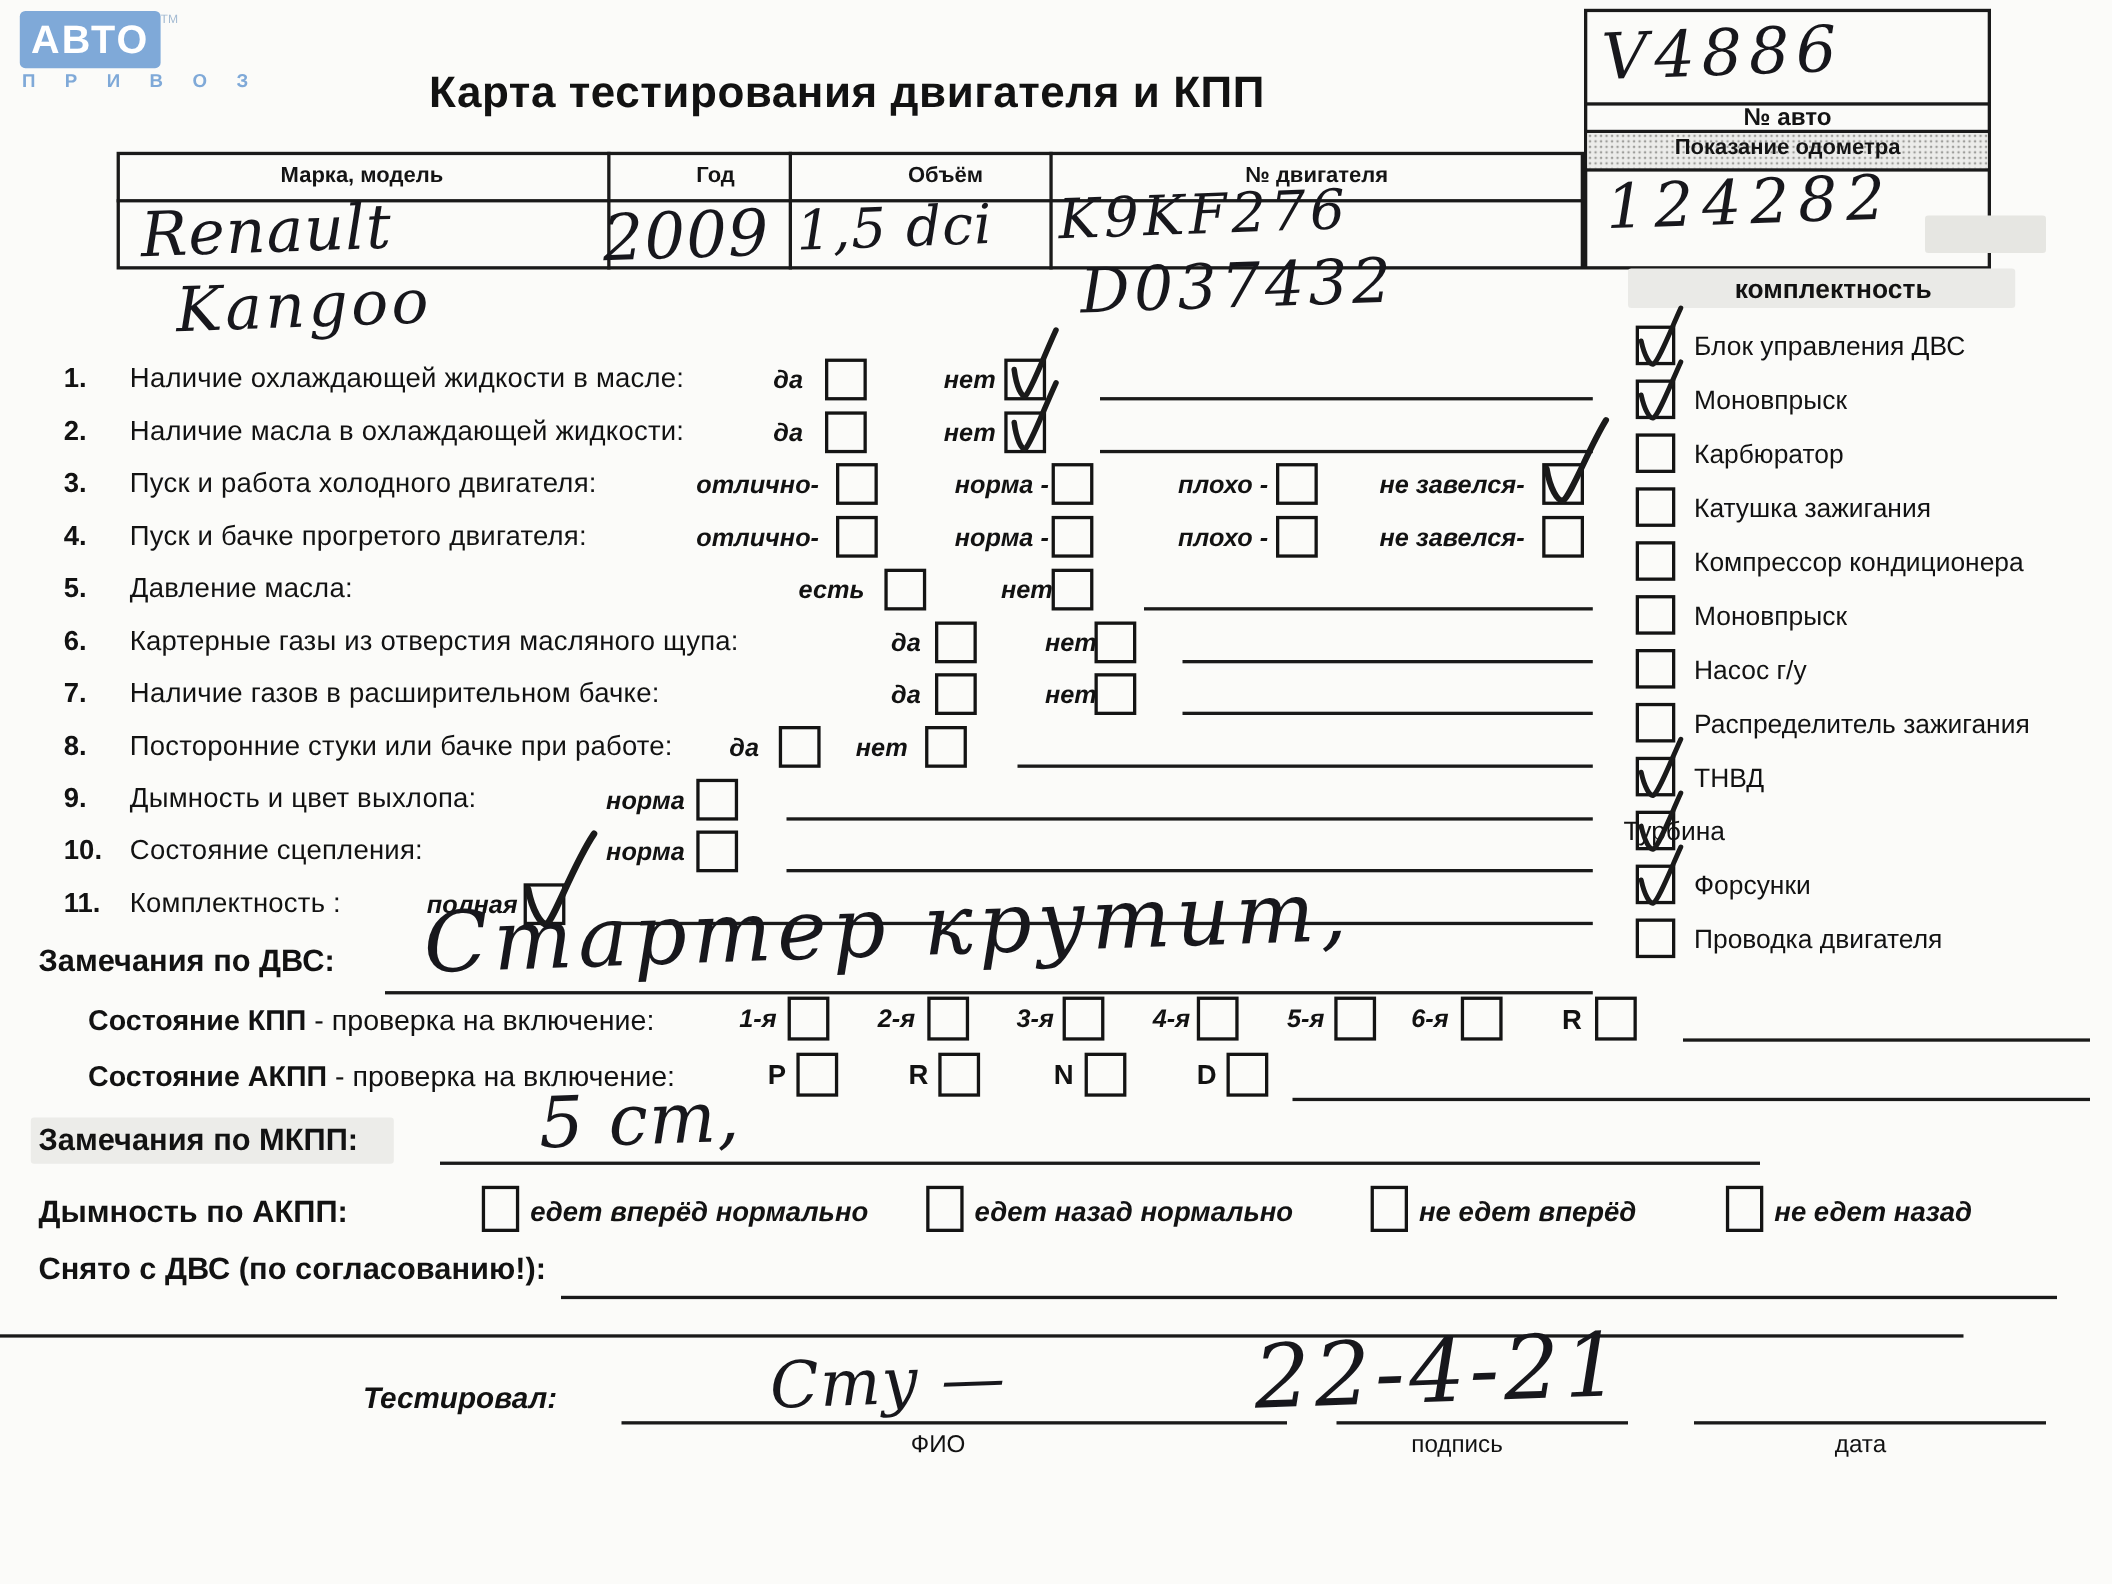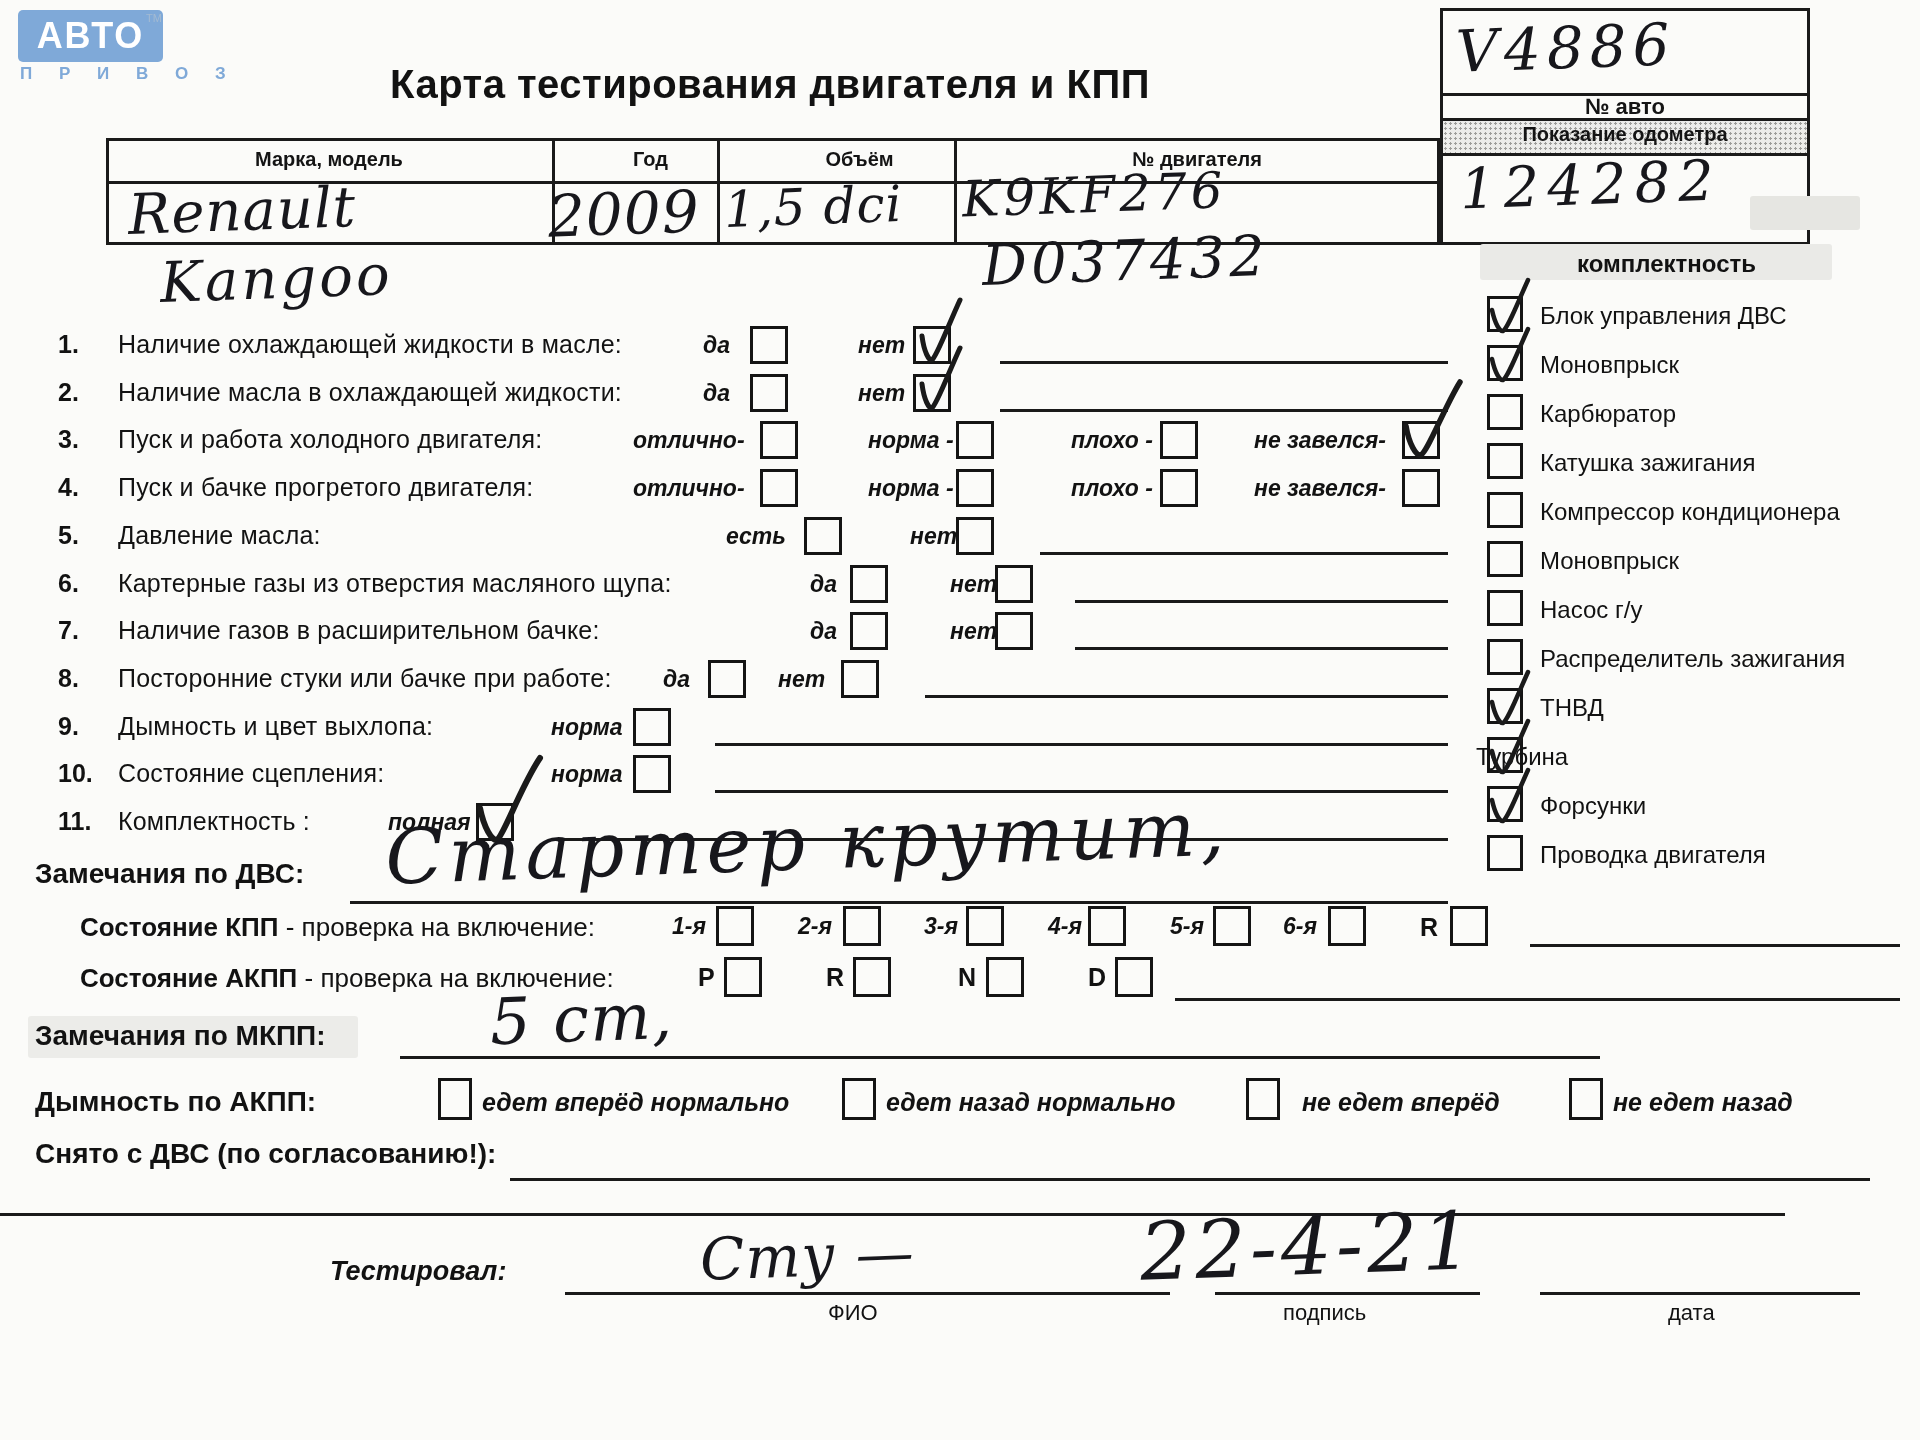--- a/index.html
+++ b/index.html
@@ -15,21 +15,21 @@
   .eq-label{font-size:24px;font-weight:400;}
   .hdr{font-size:24px;font-weight:700;}
   .box{position:absolute;width:38px;height:38px;border:3px solid #141414;box-sizing:border-box;background:transparent;}
   .line{position:absolute;height:0;border-top:3px solid #1a1a1a;}
   .hw{position:absolute;font-family:"DejaVu Serif",serif;font-style:italic;color:#17171c;
       white-space:nowrap;transform:rotate(-2deg);letter-spacing:1px;}
   .check{position:absolute;overflow:visible;}
   .smudge{position:absolute;background:#eaeae7;border-radius:3px;}
   .dotband{position:absolute;background-color:#ececea;
       background-image:radial-gradient(#9d9d9a 1px, transparent 1.4px);background-size:5px 5px;}
-  .logo-block{position:absolute;left:18px;top:10px;width:145px;height:52px;background:#7fa9d8;border-radius:5px;
+  .logo-block{position:absolute;left:18px;top:10px;width:128px;height:52px;background:#7fa9d8;border-radius:5px;
       color:#ffffff;font-weight:700;font-size:36px;text-align:center;line-height:52px;letter-spacing:2px;}
   .vline{position:absolute;width:0;border-left:3px solid #1a1a1a;}
   .rect{position:absolute;border:3px solid #1a1a1a;box-sizing:border-box;}
   .colhead{position:absolute;text-align:center;font-size:20px;font-weight:700;}
 </style>
 </head>
 <body>
 
 <div class="logo-block">АВТО</div>
 <div class="txt" style="left:146px;top:12px;font-size:11px;color:#a3bad2;">ТМ</div>
@@ -255,21 +255,21 @@
 <div class="txt sec" style="left:35px;top:1020px;">Замечания по МКПП:</div>
 <div class="line" style="left:400px;top:1056px;width:1200px;"></div>
 <div class="hw" style="left:490px;top:982px;font-size:64px;">5 ст,</div>
 
 <div class="txt sec" style="left:35px;top:1086px;">Дымность по АКПП:</div>
 <div class="box" style="left:438px;top:1078px;width:34px;height:42px;"></div>
 <div class="txt opt" style="left:482px;top:1088px;font-size:25px;">едет вперёд нормально</div>
 <div class="box" style="left:842px;top:1078px;width:34px;height:42px;"></div>
 <div class="txt opt" style="left:886px;top:1088px;font-size:25px;">едет назад нормально</div>
 <div class="box" style="left:1246px;top:1078px;width:34px;height:42px;"></div>
-<div class="txt opt" style="left:1290px;top:1088px;font-size:25px;margin-left:12px;">не едет вперёд</div>
+<div class="txt opt" style="left:1290px;top:1088px;font-size:25px;">не едет вперёд</div>
 <div class="box" style="left:1569px;top:1078px;width:34px;height:42px;"></div>
 <div class="txt opt" style="left:1613px;top:1088px;font-size:25px;">не едет назад</div>
 
 <div class="txt sec" style="left:35px;top:1138px;">Снято с ДВС (по согласованию!):</div>
 <div class="line" style="left:510px;top:1178px;width:1360px;"></div>
 
 <div class="line" style="left:0px;top:1213px;width:1785px;"></div>
 
 <div class="txt sec i" style="left:330px;top:1256px;font-size:27px;">Тестировал:</div>
 <div class="line" style="left:565px;top:1292px;width:605px;"></div>

